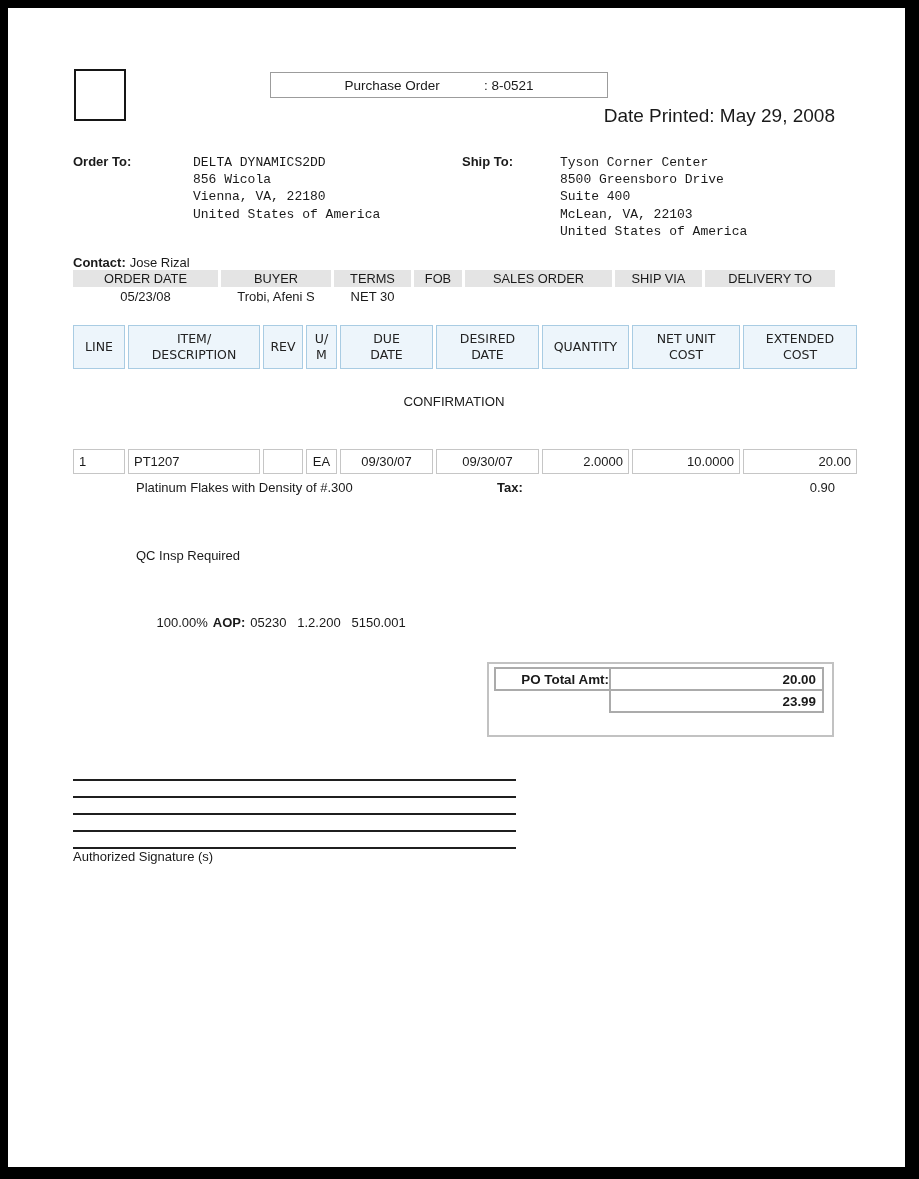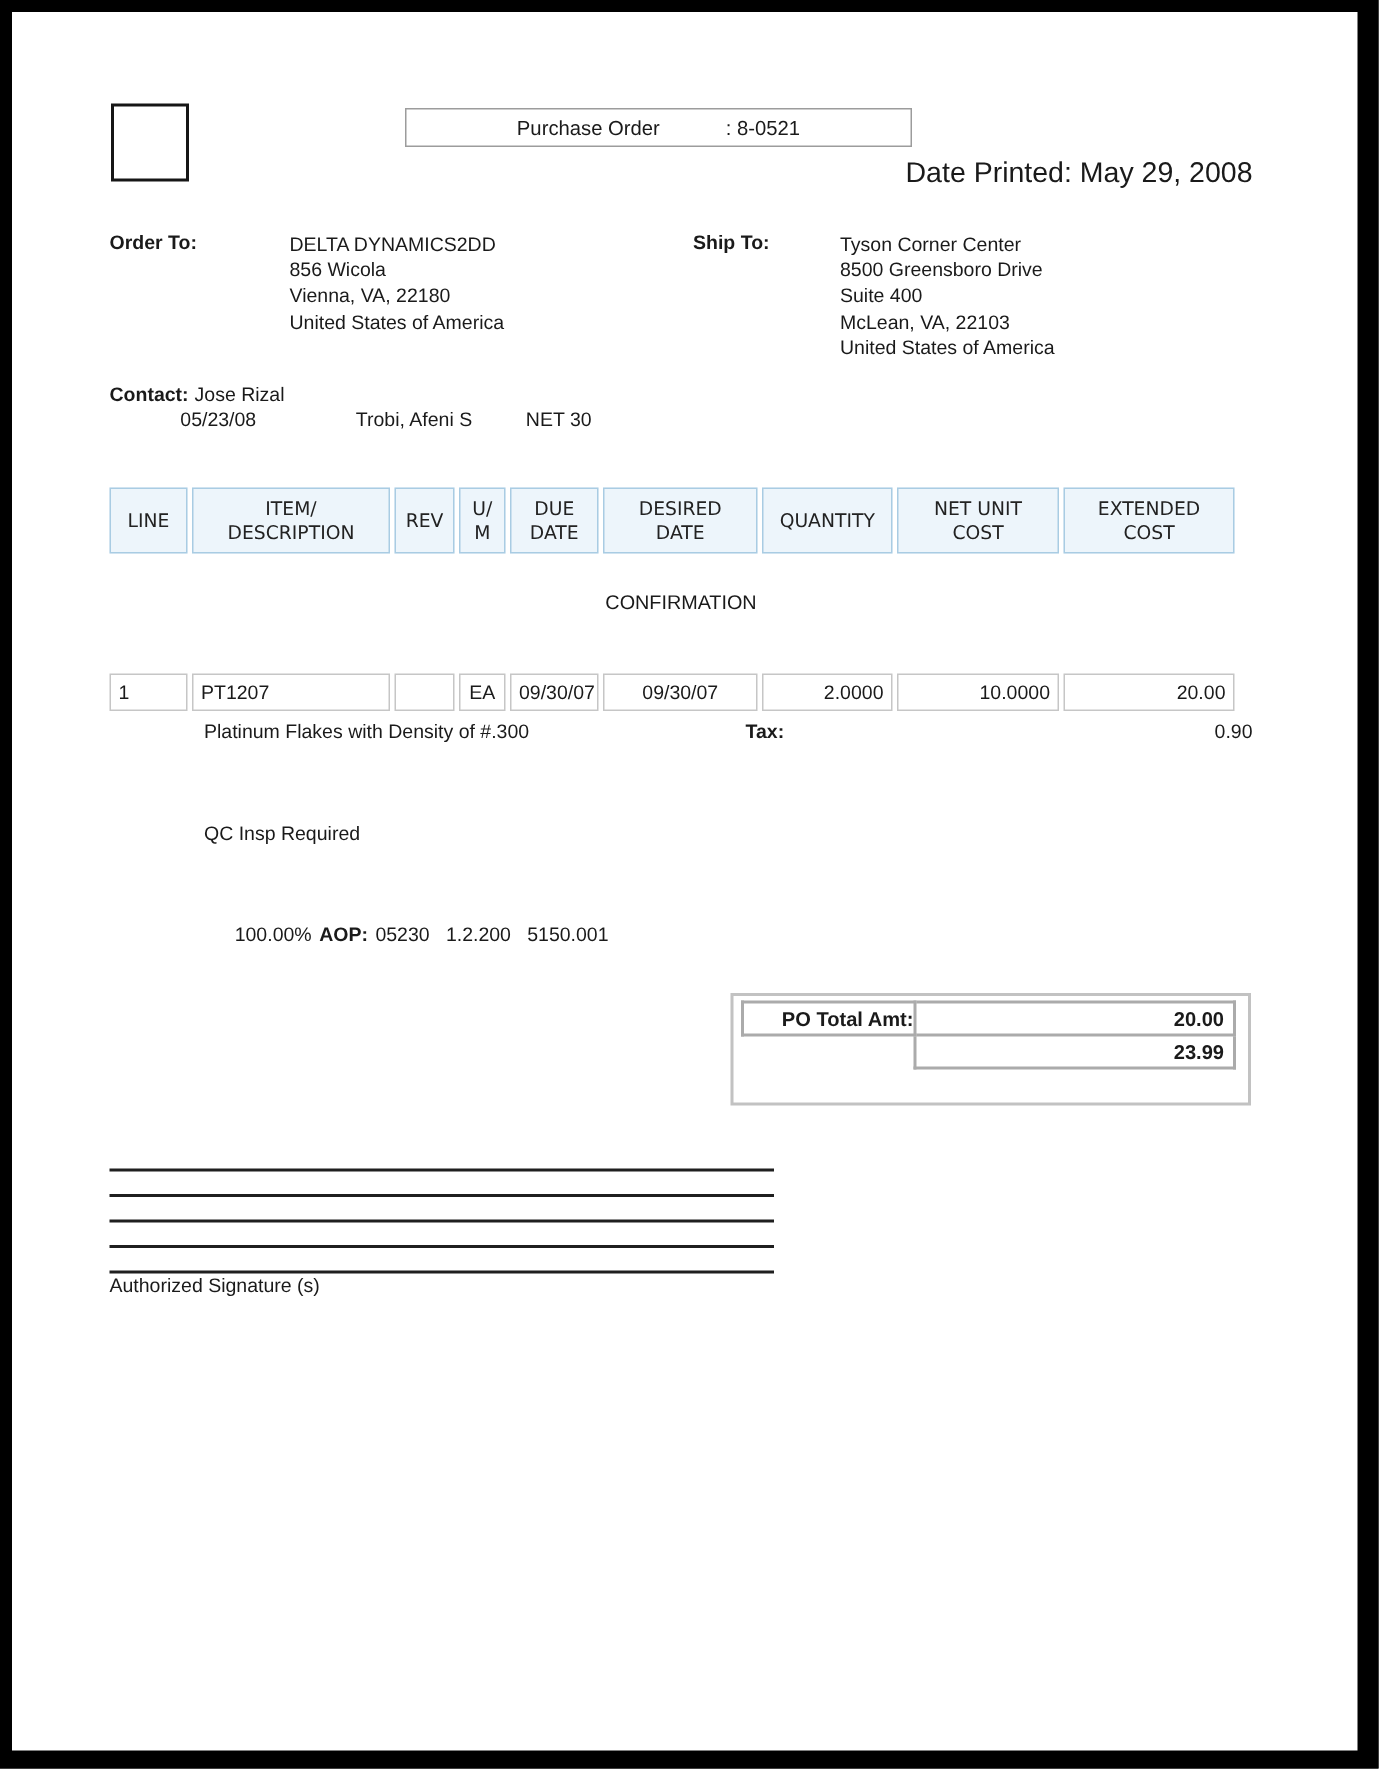--- a/index.html
+++ b/index.html
@@ -20,21 +20,21 @@
 
   .po-box{
     position:absolute;left:262px;top:64px;width:338px;height:26px;
     border:1px solid #9c9c9c;background:#fff;
     display:flex;align-items:center;justify-content:center;gap:44px;
     font-size:13.5px;
   }
   .date-printed{position:absolute;top:97px;left:560px;width:267px;text-align:right;font-size:19px;}
 
   .order-to-label{position:absolute;left:65px;top:146px;font-weight:bold;}
-  .addr{position:absolute;line-height:17.2px;}
+  .addr{position:absolute;line-height:17.2px;font-family:Liberation Mono, monospace;}
   .order-to-lines{left:185px;top:146px;}
   .ship-to-label{position:absolute;left:454px;top:146px;font-weight:bold;}
   .ship-to-lines{left:552px;top:146px;}
 
   .contact-line{position:absolute;left:65px;top:247px;}
   .contact-line .name{margin-left:4px;}
 
   .info-table{position:absolute;left:65px;top:262px;width:762px;}
   .info-row{display:flex;gap:3px;}
   .info-row .cell{flex:0 0 auto;text-align:center;overflow:hidden;white-space:nowrap;}
@@ -43,21 +43,21 @@
   .ic0{width:145px}.ic1{width:110px}.ic2{width:77px}.ic3{width:48px}
   .ic4{width:147px}.ic5{width:87px}.ic6{width:130px}
 
   .items-header{position:absolute;left:65px;top:317px;width:762px;display:flex;gap:3px;}
   .items-header .cell{
     flex:0 0 auto;border:1px solid #A9CCE3;background:#EDF5FB;
     height:44px;display:flex;align-items:center;justify-content:center;
     text-align:center;white-space:pre-line;
     font-family:"DejaVu Sans",sans-serif;font-size:12.5px;line-height:1.3;color:#222;
   }
-  .k0{width:52px}.k1{width:132px}.k2{width:40px}.k3{width:31px}.k4{width:59px}
+  .k0{width:52px}.k1{width:132px}.k2{width:40px}.k3{width:31px}.k4{width:93px}
   .k5{width:103px}.k6{width:87px}.k7{width:108px}.k8{width:114px}
 
   .confirmation{position:absolute;left:65px;top:386px;width:762px;text-align:center;font-size:13.2px;}
 
   .item-row{position:absolute;left:65px;top:441px;width:762px;display:flex;gap:3px;}
   .item-row .cell{
     flex:0 0 auto;border:1px solid #C6C6C6;height:25px;line-height:23px;
     padding:0 5px;overflow:hidden;white-space:nowrap;background:#fff;
   }
   .al{text-align:left}.ac{text-align:center;padding:0 1px}.ar{text-align:right}
@@ -111,20 +111,29 @@
     <div>Suite 400</div>
     <div>McLean, VA, 22103</div>
     <div>United States of America</div>
   </div>
 
   <div class="contact-line">
     <b>Contact:</b><span class="name">Jose Rizal</span>
   </div>
 
   <div class="info-table">
+    <div class="info-row header">
+      <div class="cell ic0">ORDER DATE</div>
+      <div class="cell ic1">BUYER</div>
+      <div class="cell ic2">TERMS</div>
+      <div class="cell ic3">FOB</div>
+      <div class="cell ic4">SALES ORDER</div>
+      <div class="cell ic5">SHIP VIA</div>
+      <div class="cell ic6">DELIVERY TO</div>
+    </div>
     <div class="info-row values">
       <div class="cell ic0">05/23/08</div>
       <div class="cell ic1">Trobi, Afeni S</div>
       <div class="cell ic2">NET 30</div>
       <div class="cell ic3"></div>
       <div class="cell ic4"></div>
       <div class="cell ic5"></div>
       <div class="cell ic6"></div>
     </div>
   </div>

